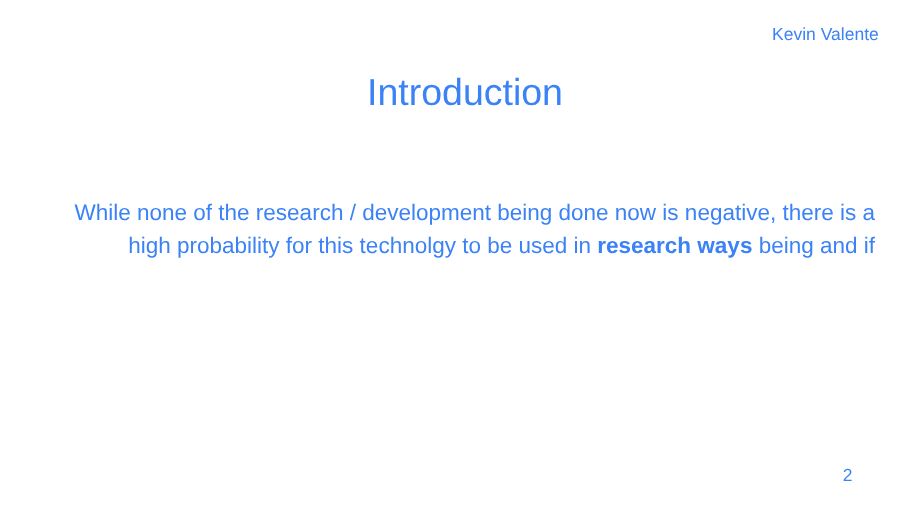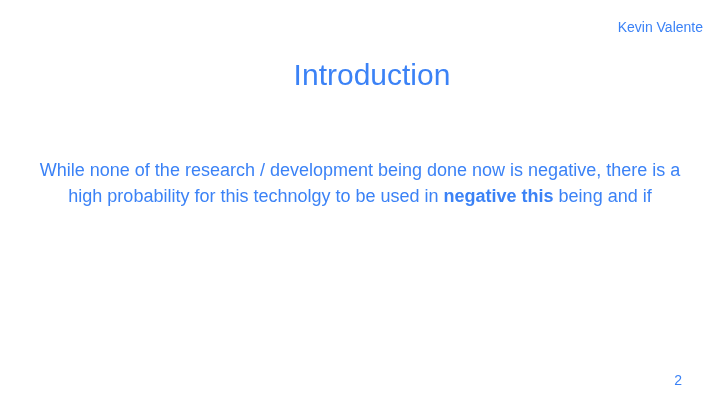--- a/index.html
+++ b/index.html
@@ -37,21 +37,21 @@
     text-align: center;
     white-space: nowrap;
   }
   .body-text {
     position: absolute;
     top: 157px;
     left: 20px;
     right: 20px;
     font-size: 18px;
     line-height: 26px;
-    text-align: center;
+    text-align: right;
   }
   .body-line {
     white-space: nowrap;
   }
   .body-line .bold {
     font-weight: 700;
   }
   .page-number {
     position: absolute;
     top: 372px;
@@ -64,17 +64,17 @@
 </head>
 <body>
 
 <div class="slide">
   <div class="author">Kevin Valente</div>
 
   <h1 class="title">Introduction</h1>
 
   <div class="body-text" id="body-text">
       <div class="body-line"><span class="">While none of the research / development being done now is negative, there is a</span></div>
-      <div class="body-line"><span class="">high probability for this technolgy to be used in </span><span class="bold">negative this</span><span class=""> being and if</span></div>
+      <div class="body-line"><span class="">high probability for this technolgy to be used in </span><span class="bold">research ways</span><span class=""> being and if</span></div>
     </div>
 
   <div class="page-number">2</div>
 </div>
 
 </body></html>

